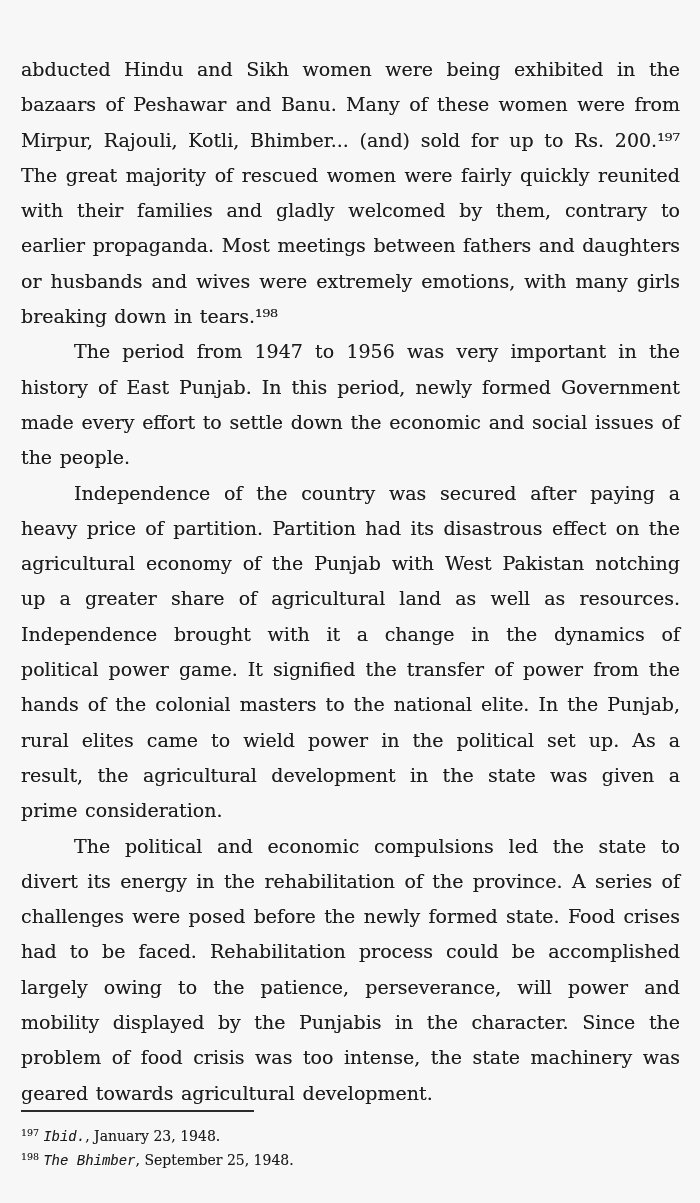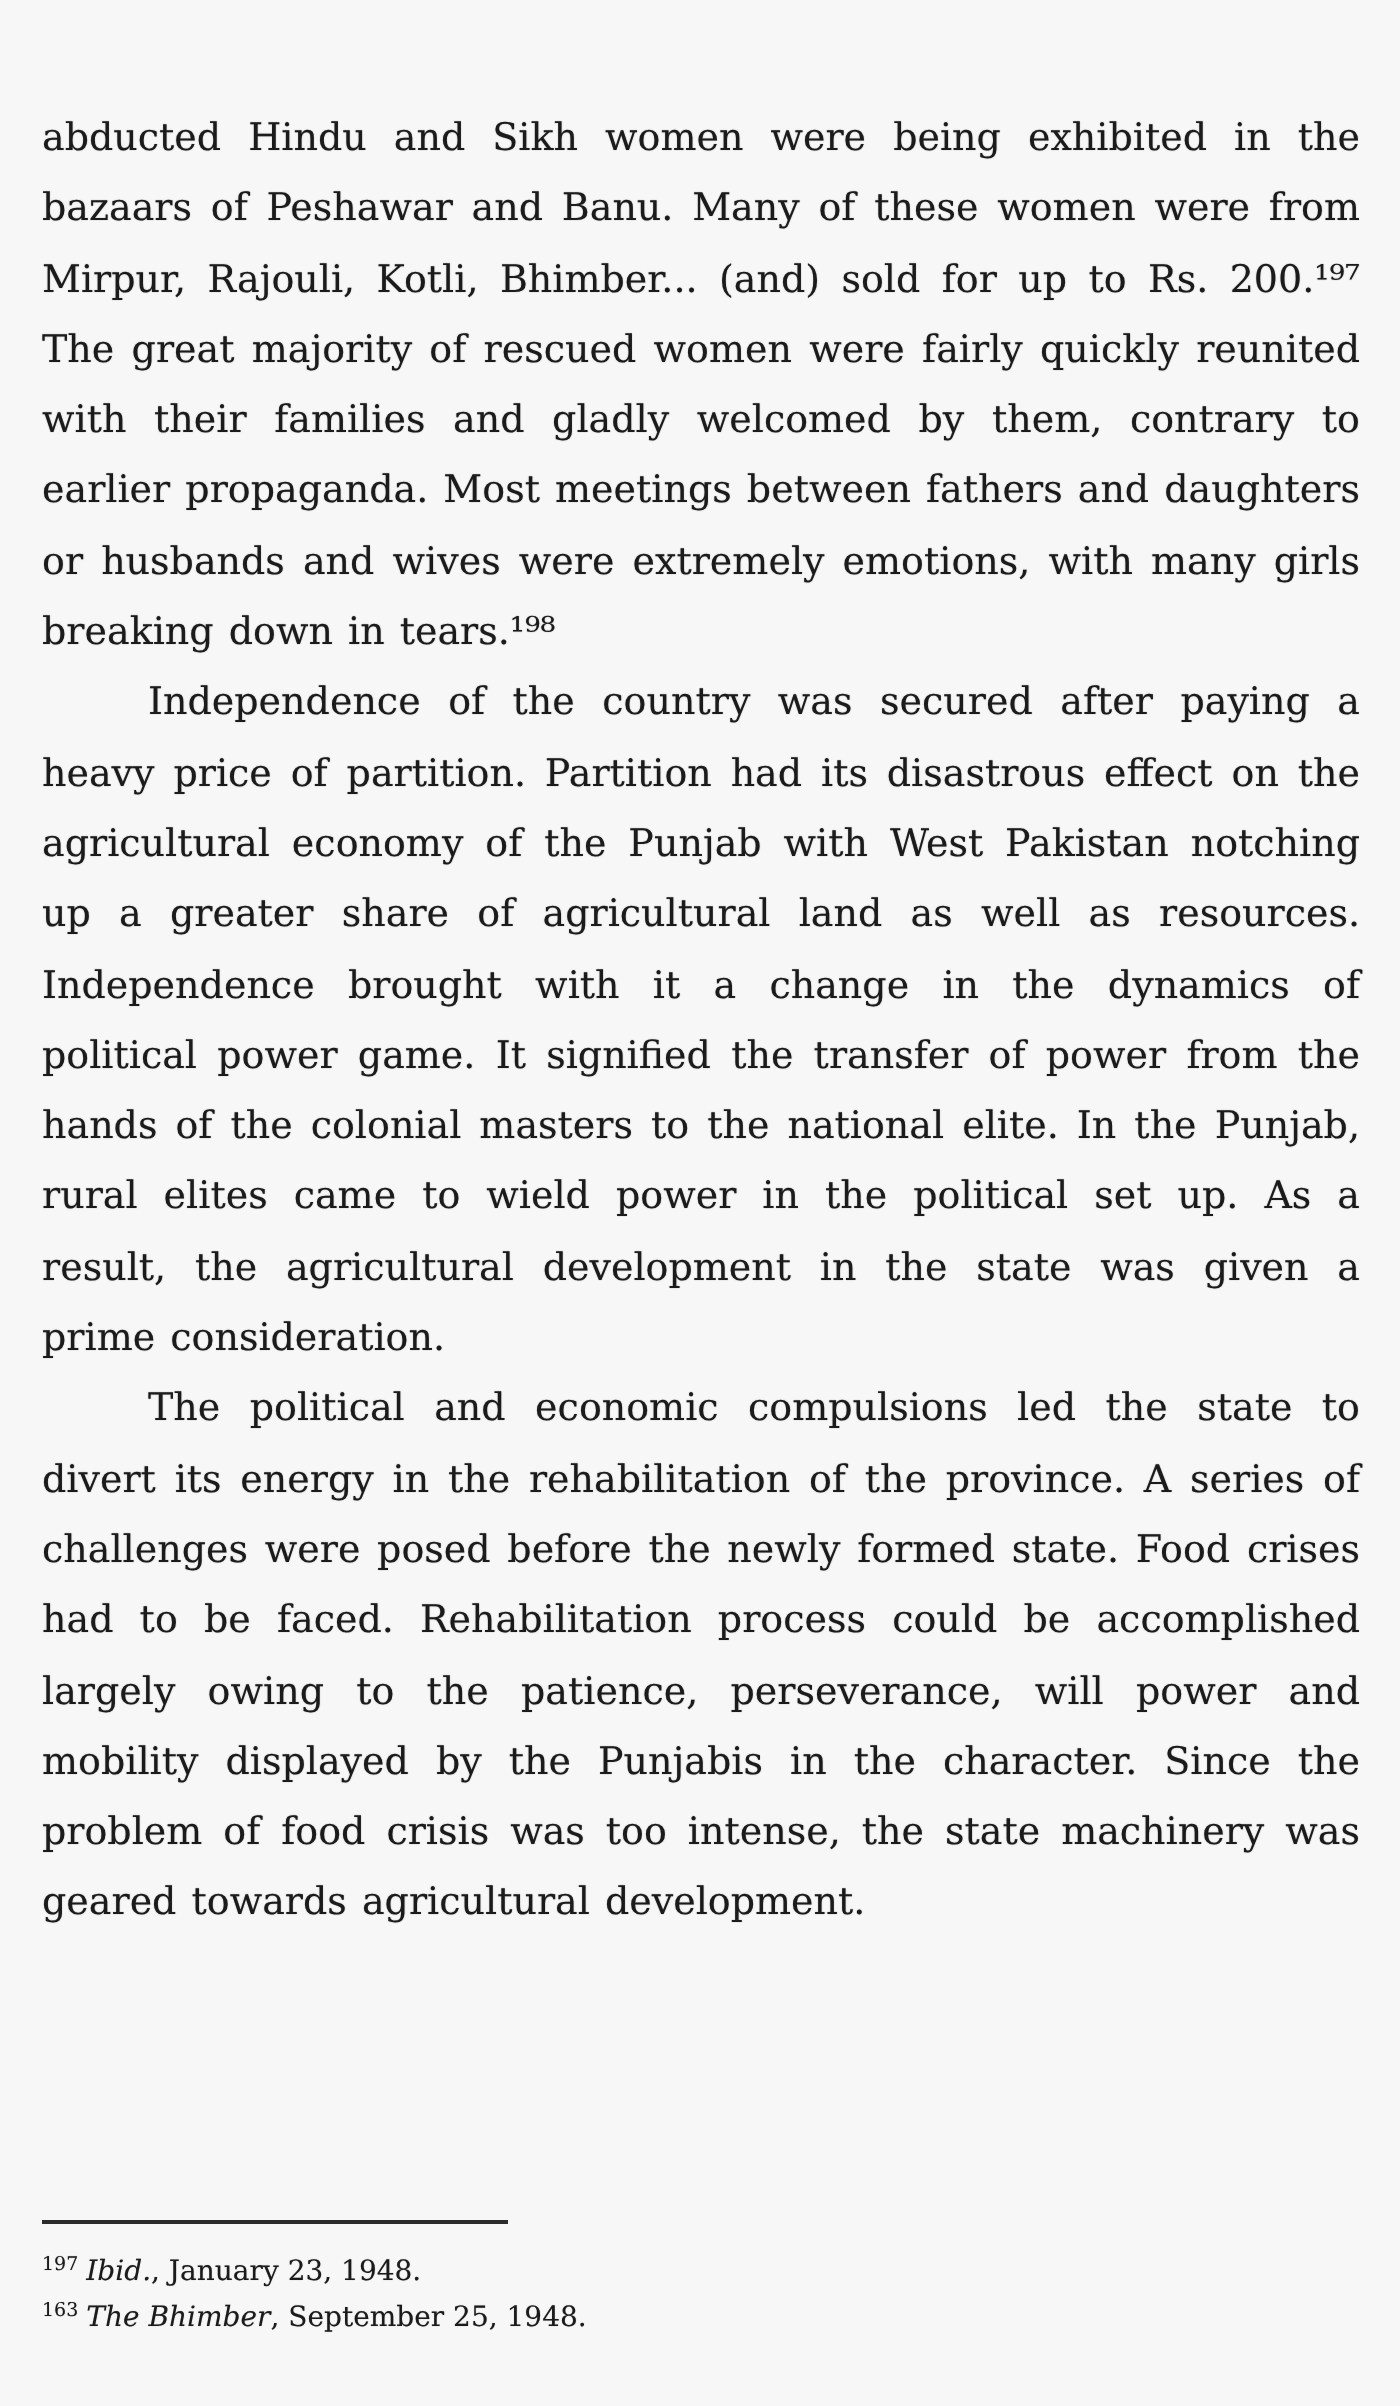--- a/index.html
+++ b/index.html
@@ -49,50 +49,51 @@
   .footnote {
     font-size: 14px;
     line-height: 19px;
     text-shadow: 0 0 0.5px rgba(20,20,20,0.4);
   }
   .fn-marker {
     font-size: 9.5px;
     vertical-align: 5px;
     margin-right: 4px;
   }
-  .it { font-style: italic; }
+  .it { font-style: italic; font-family: Liberation Mono, monospace; }
   .page-number {
     position: absolute;
     left: 0;
     top: 1166px;
     width: 700px;
     text-align: center;
     font-size: 17px;
     letter-spacing: 1px;
     text-shadow: 0 0 0.5px rgba(20,20,20,0.4);
     font-family: Liberation Serif, serif;
   }
 </style>
 </head>
 <body>
 
 <div class="page">
 
   <div class="body-text">
     <p class="body-para">abducted Hindu and Sikh women were being exhibited in the bazaars of Peshawar and Banu. Many of these women were from Mirpur, Rajouli, Kotli, Bhimber... (and) sold for up to Rs. 200.¹⁹⁷ The great majority of rescued women were fairly quickly reunited with their families and gladly welcomed by them, contrary to earlier propaganda. Most meetings between fathers and daughters or husbands and wives were extremely emotions, with many girls breaking down in tears.¹⁹⁸</p>
+    <p class="body-para indent">The period from 1947 to 1956 was very important in the history of East Punjab. In this period, newly formed Government made every effort to settle down the economic and social issues of the people.</p>
     <p class="body-para indent">Independence of the country was secured after paying a heavy price of partition. Partition had its disastrous effect on the agricultural economy of the Punjab with West Pakistan notching up a greater share of agricultural land as well as resources. Independence brought with it a change in the dynamics of political power game. It signified the transfer of power from the hands of the colonial masters to the national elite. In the Punjab, rural elites came to wield power in the political set up. As a result, the agricultural development in the state was given a prime consideration.</p>
     <p class="body-para indent">The political and economic compulsions led the state to divert its energy in the rehabilitation of the province. A series of challenges were posed before the newly formed state. Food crises had to be faced. Rehabilitation process could be accomplished largely owing to the patience, perseverance, will power and mobility displayed by the Punjabis in the character. Since the problem of food crisis was too intense, the state machinery was geared towards agricultural development.</p>
   </div>
 
   <div class="fn-divider"></div>
 
   <div class="footnotes">
     <div class="footnote">
       <span class="fn-marker">197</span><span class="it">Ibid.</span><span>, January 23, 1948.</span>
     </div>
     <div class="footnote">
-      <span class="fn-marker">163</span><span class="it">The Bhimber</span><span>, September 25, 1948.</span>
+      <span class="fn-marker">198</span><span class="it">The Bhimber</span><span>, September 25, 1948.</span>
     </div>
   </div>
 
   <div class="page-number">161</div>
 
 </div>
 
 </body></html>

